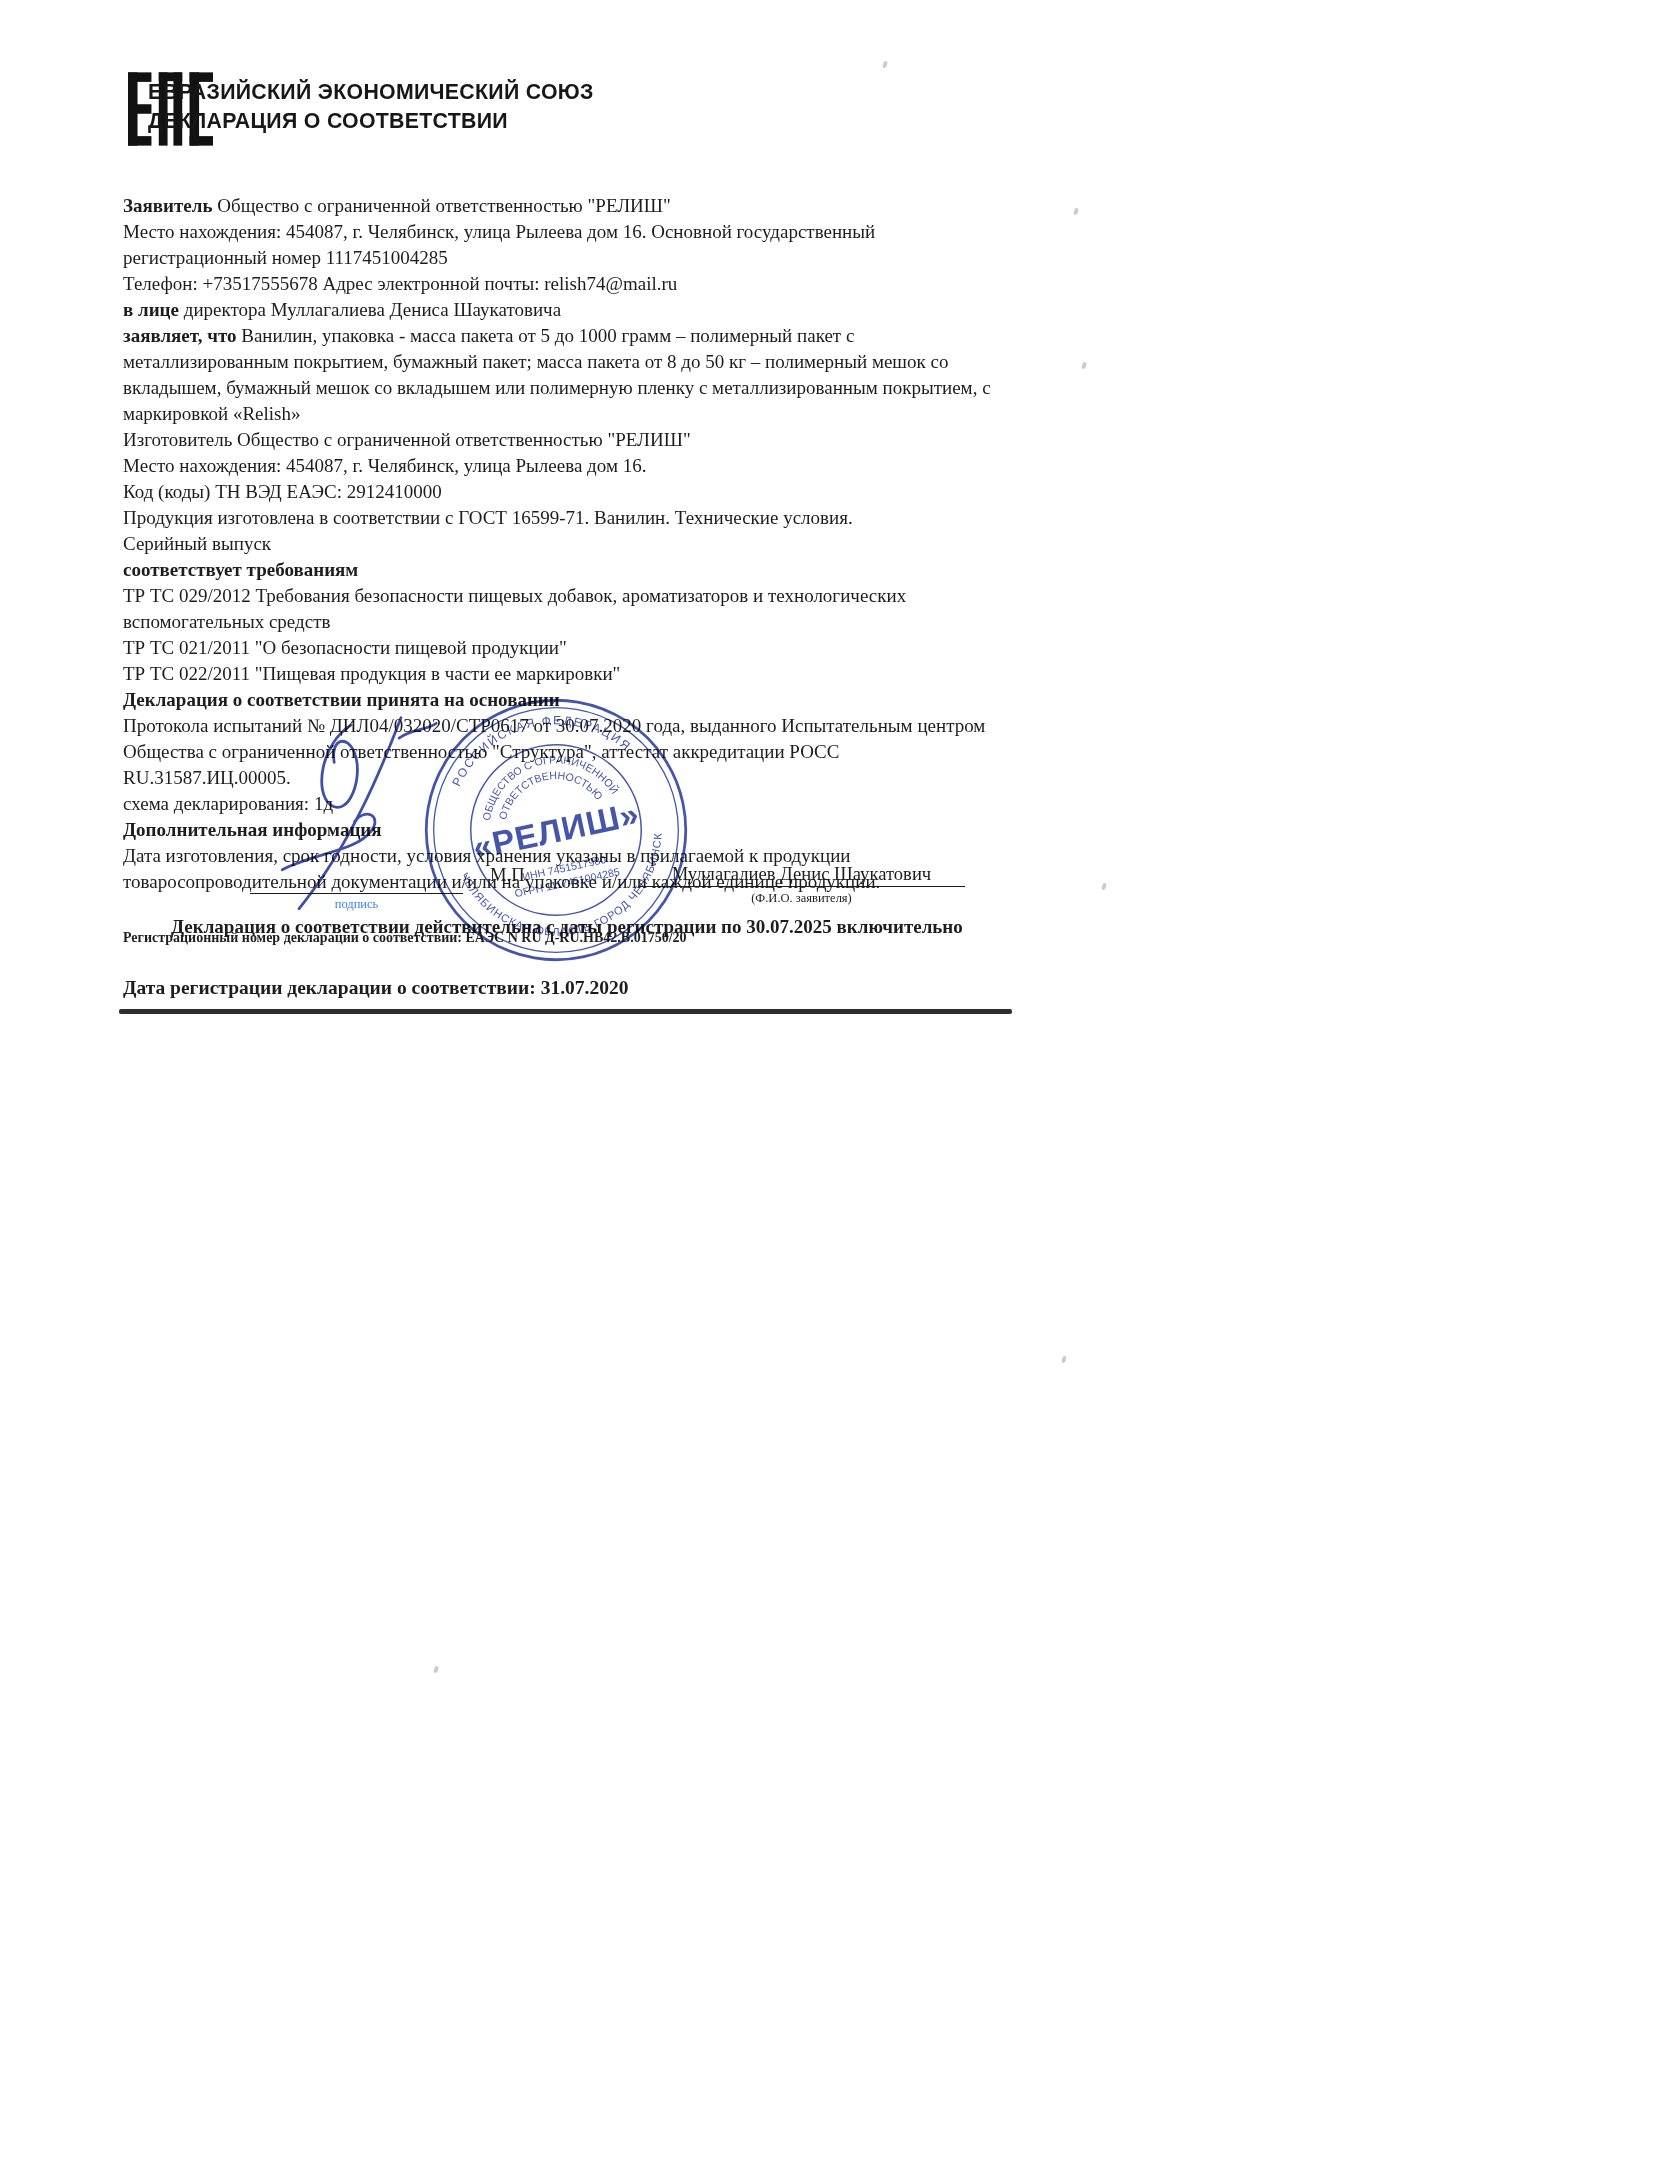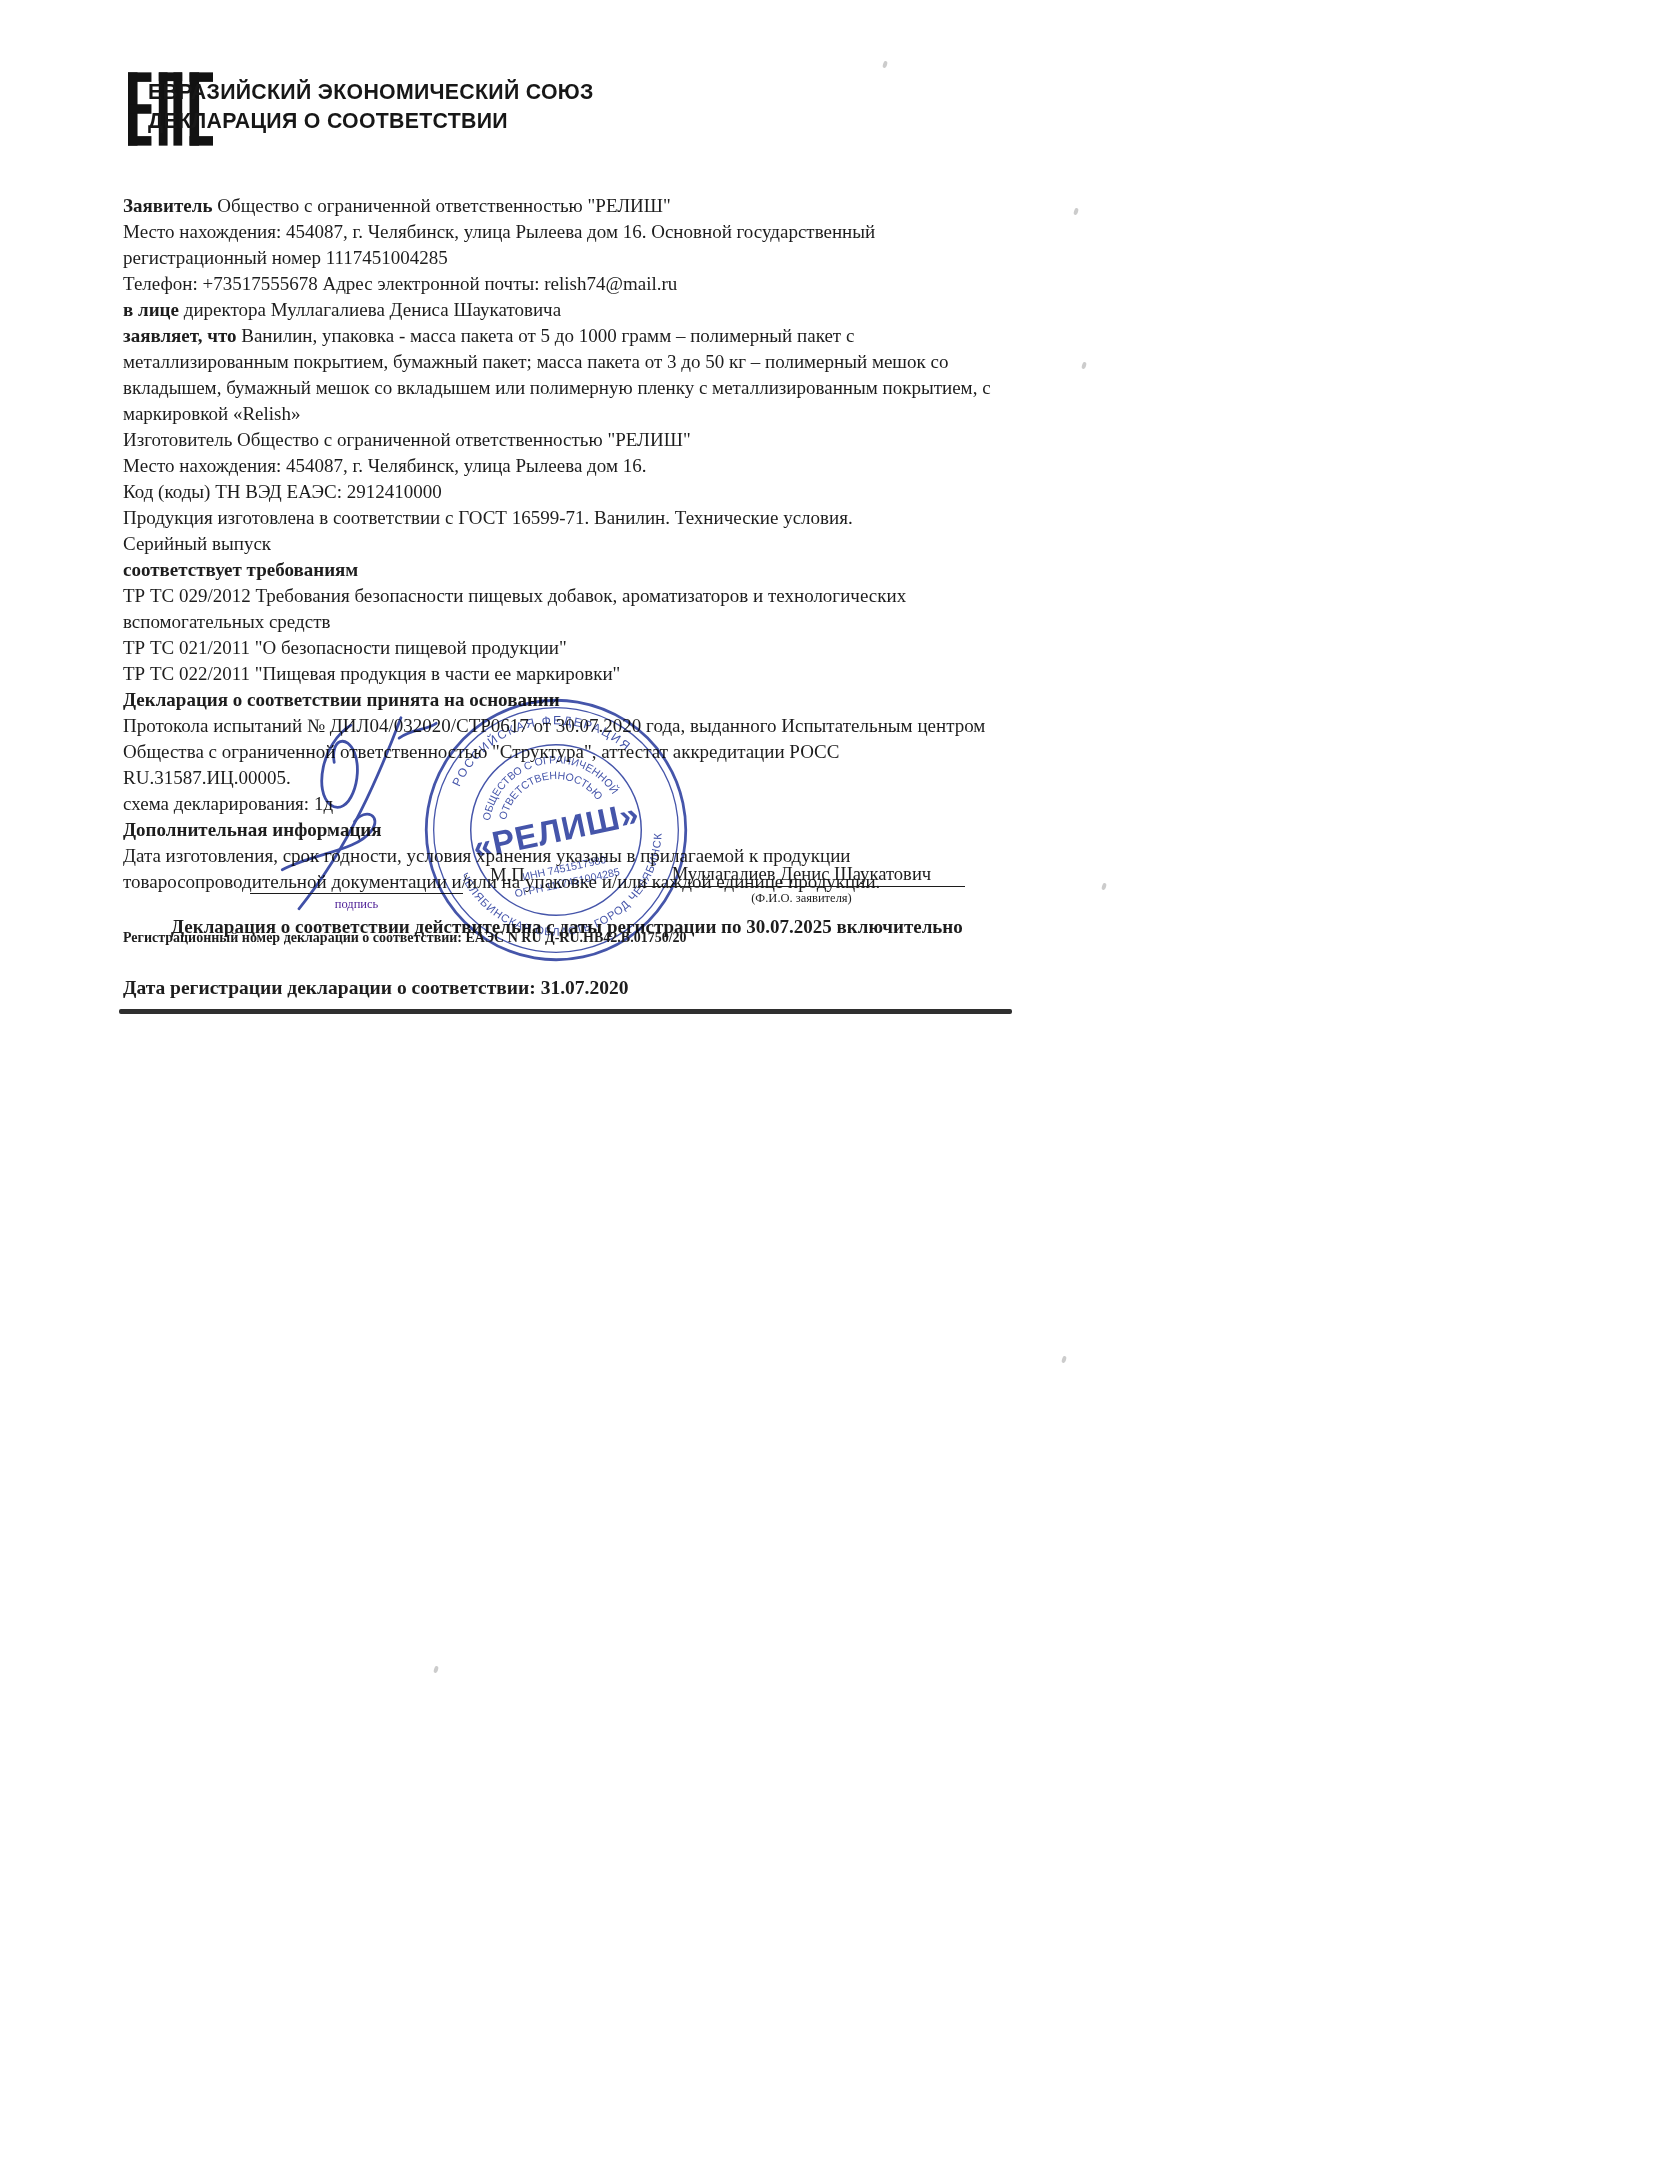--- a/index.html
+++ b/index.html
@@ -16,21 +16,21 @@
   }
   
   .body-text { position:absolute; left:123px; top:193px; width:883px; font-size:19px; line-height:26px; }
   .body-text p { margin:0; }
   .body-text .b { font-weight:bold; }
   .body-text p.gap { margin-top:18.6px;margin-left:48px; }
   
   .sig-svg { position:absolute; left:260px; top:712px; width:204px; height:209px; mix-blend-mode:multiply; opacity:0.9; }
   .podpis-block { position:absolute; left:250px; top:893px; width:213px; text-align:center; }
   .podpis-block .pline { height:0; border-top:1.9px solid #1c1c1c; }
-  .podpis-block .plabel { font-size:12.5px; margin-top:2.8px; color:#4c1d95; }
+  .podpis-block .plabel { font-size:12.5px; margin-top:2.8px; color:#3b82f6; }
   .mp-label { position:absolute; left:490px; top:864px; font-size:18.6px; color:#1d1d1d; }
   .stamp-svg { position:absolute; left:417px; top:691px; width:278px; height:278px; mix-blend-mode:multiply; opacity:0.88; }
   .stamp-svg text { font-family:"Liberation Sans", sans-serif; }
   .fio-block { position:absolute; left:638px; top:863px; width:327px; text-align:center; }
   .fio-block .fio-name { font-size:18.6px; border-bottom:1.9px solid #1c1c1c; padding-bottom:1px; }
   .fio-block .fio-label { font-size:12.5px; margin-top:4px; color:#222; }
   
   .reg-number-line { position:absolute; left:123px; top:930px; width:928px; font-size:14px; font-weight:bold; }
   .reg-date-line   { position:absolute; left:123px; top:977px; width:928px; font-size:19.5px; font-weight:bold; }
   .bottom-rule { position:absolute; left:119px; top:1009px; width:893px; height:4.6px; background:#2f2f2f; border-radius:1.9px; }
@@ -58,21 +58,21 @@
   <div class="title-block">
     <div>ЕВРАЗИЙСКИЙ ЭКОНОМИЧЕСКИЙ СОЮЗ</div>
     <div>ДЕКЛАРАЦИЯ О СООТВЕТСТВИИ</div>
   </div>
 
   <div class="body-text">
     <p><span class="b">Заявитель</span><span> Общество с ограниченной ответственностью "РЕЛИШ"</span></p>
     <p><span class="b"></span><span>Место нахождения: 454087, г. Челябинск, улица Рылеева дом 16. Основной государственный регистрационный номер 1117451004285</span></p>
     <p><span class="b"></span><span>Телефон: +73517555678 Адрес электронной почты: relish74@mail.ru</span></p>
     <p><span class="b">в лице</span><span> директора Муллагалиева Дениса Шаукатовича</span></p>
-    <p><span class="b">заявляет, что</span><span> Ванилин, упаковка - масса пакета от 5 до 1000 грамм – полимерный пакет с металлизированным покрытием, бумажный пакет; масса пакета от 3 до 50 кг – полимерный мешок со вкладышем, бумажный мешок со вкладышем или полимерную пленку с металлизированным покрытием, с маркировкой «Relish»</span></p>
+    <p><span class="b">заявляет, что</span><span> Ванилин, упаковка - масса пакета от 5 до 1000 грамм – полимерный пакет с металлизированным покрытием, бумажный пакет; масса пакета от 8 до 50 кг – полимерный мешок со вкладышем, бумажный мешок со вкладышем или полимерную пленку с металлизированным покрытием, с маркировкой «Relish»</span></p>
     <p><span class="b"></span><span>Изготовитель Общество с ограниченной ответственностью "РЕЛИШ"</span></p>
     <p><span class="b"></span><span>Место нахождения: 454087, г. Челябинск, улица Рылеева дом 16.</span></p>
     <p><span class="b"></span><span>Код (коды) ТН ВЭД ЕАЭС: 2912410000</span></p>
     <p><span class="b"></span><span>Продукция изготовлена в соответствии с ГОСТ 16599-71. Ванилин. Технические условия.</span></p>
     <p><span class="b"></span><span>Серийный выпуск</span></p>
     <p><span class="b">соответствует требованиям</span><span></span></p>
     <p><span class="b"></span><span>ТР ТС 029/2012 Требования безопасности пищевых добавок, ароматизаторов и технологических вспомогательных средств</span></p>
     <p><span class="b"></span><span>ТР ТС 021/2011 "О безопасности пищевой продукции"</span></p>
     <p><span class="b"></span><span>ТР ТС 022/2011 "Пищевая продукция в части ее маркировки"</span></p>
     <p><span class="b">Декларация о соответствии принята на основании</span><span></span></p>

